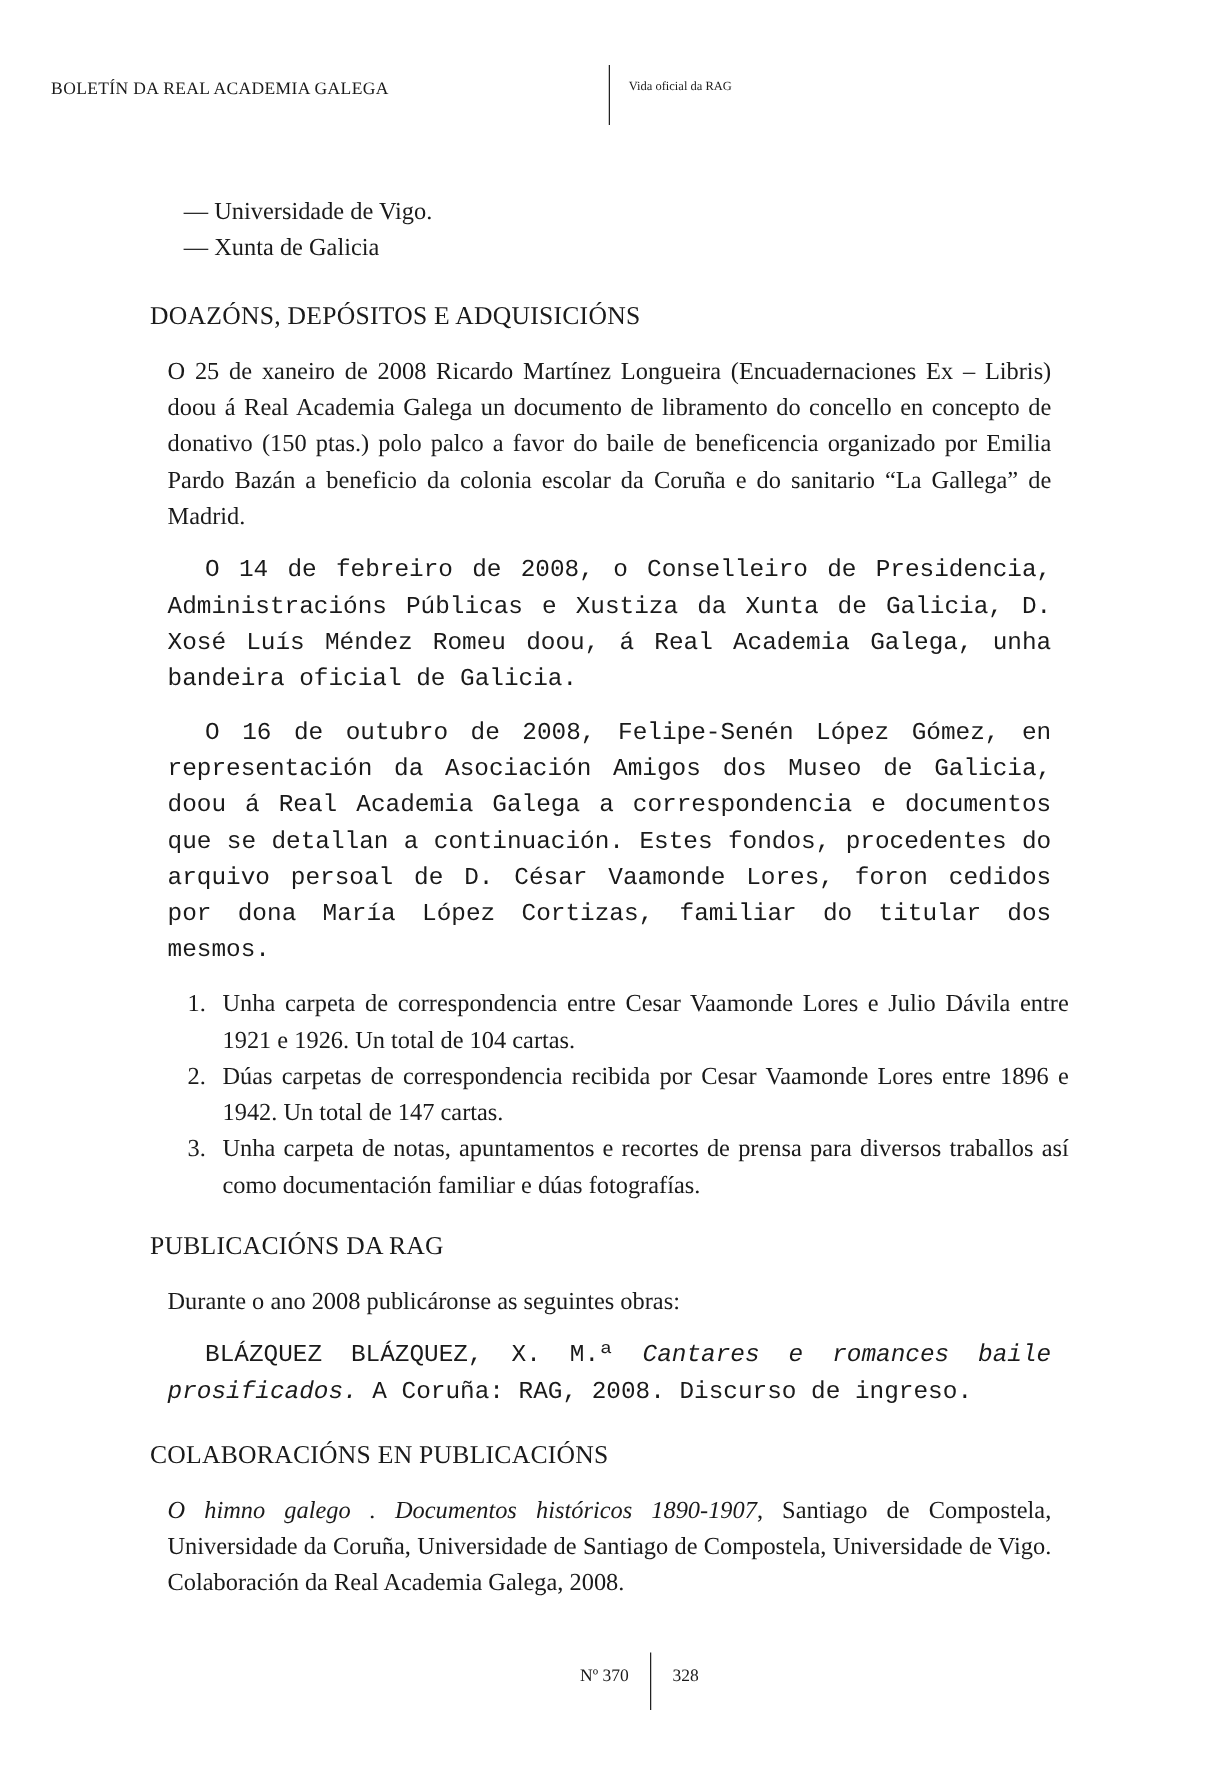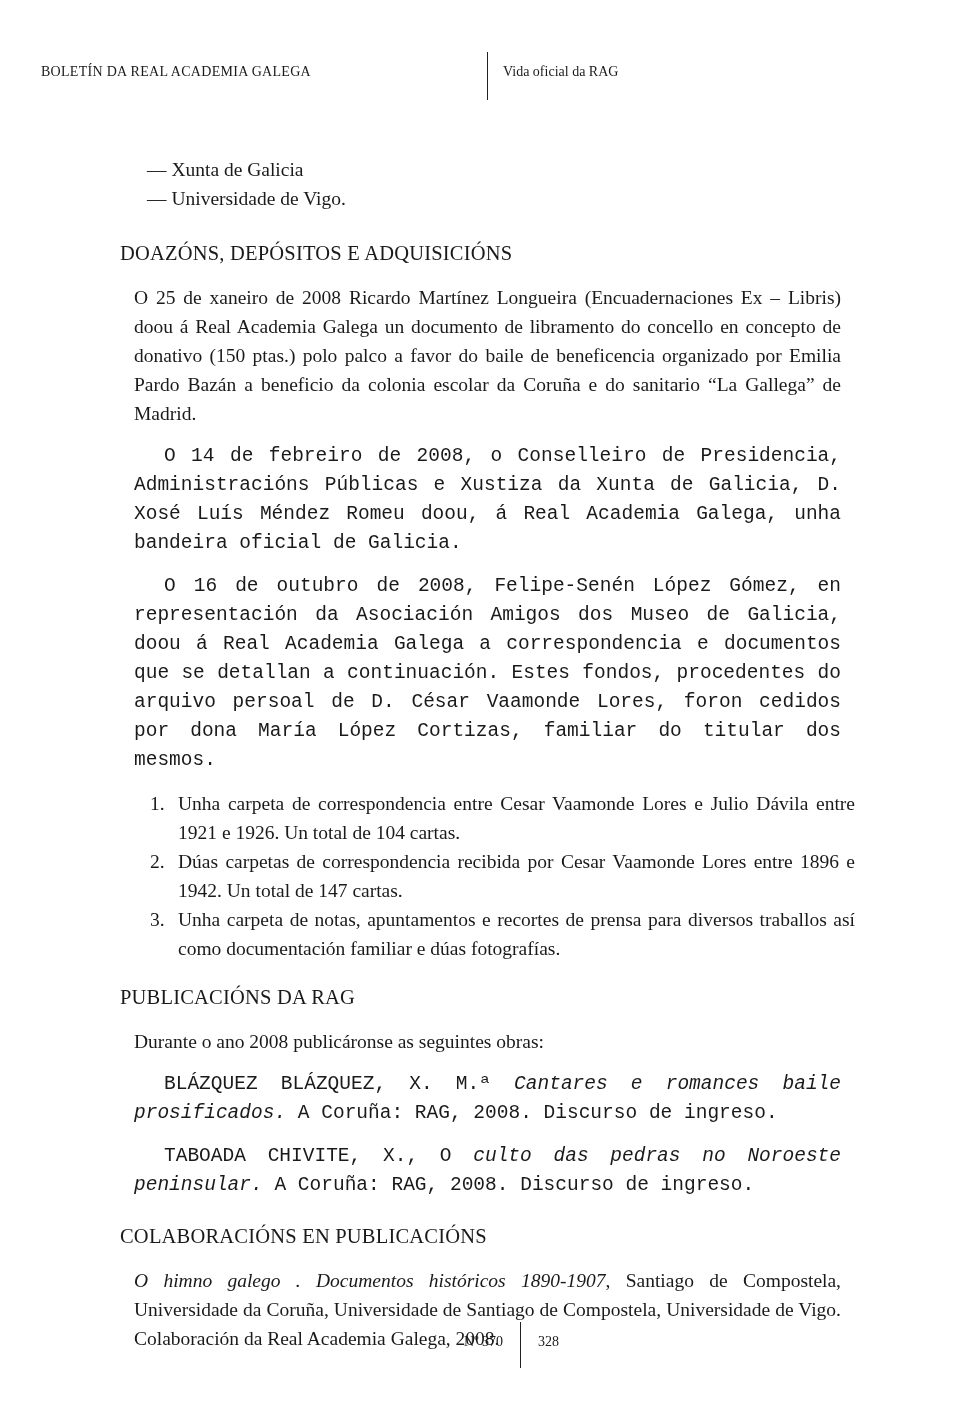--- a/index.html
+++ b/index.html
@@ -12,21 +12,21 @@
     position: absolute; top: 52px; left: 0; width: 816px; height: 48px;
   }
   .header .left {
     position: absolute; right: 505px; top: 12px;
     font-size: 14px; letter-spacing: 0.3px; white-space: nowrap;
   }
   .header .rule {
     position: absolute; left: 487px; top: 0; width: 1px; height: 48px; background: #222;
   }
   .header .right {
-    position: absolute; left: 503px; top: 12px; font-size: 14px; white-space: nowrap;
+    position: absolute; left: 503px; top: 12px; font-size: 10px; white-space: nowrap;
   }
   .content {
     position: absolute; left: 120px; top: 155px; width: 735px;
     font-size: 19.5px; line-height: 29px;
   }
   .dash-line { padding-left: 27px; height: 29px; white-space: nowrap; }
   .heading {
     font-size: 20.5px; margin-top: 24px; height: 32px; line-height: 32px;
     letter-spacing: 0.2px;
   }
@@ -48,37 +48,36 @@
 </head>
 <body>
 
 <div class="header">
   <span class="left">BOLETÍN DA REAL ACADEMIA GALEGA</span>
   <span class="rule"></span>
   <span class="right">Vida oficial da RAG</span>
 </div>
 
 <div class="content">
+  <div class="dash-line">— Universidade de Vigo.</div>
   <div class="dash-line">— Xunta de Galicia</div>
-  <div class="dash-line">— Universidade de Vigo.</div>
 
   <div class="heading">DOAZÓNS, DEPÓSITOS E ADQUISICIÓNS</div>
   <p>O 25 de xaneiro de 2008 Ricardo Martínez Longueira (Encuadernaciones Ex – Libris) doou á Real Academia Galega un documento de libramento do concello en concepto de donativo (150 ptas.) polo palco a favor do baile de beneficencia organizado por Emilia Pardo Bazán a beneficio da colonia escolar da Coruña e do sanitario “La Gallega” de Madrid.</p>
   <p class="indent">O 14 de febreiro de 2008, o Conselleiro de Presidencia, Administracións Públicas e Xustiza da Xunta de Galicia, D. Xosé Luís Méndez Romeu doou, á Real Academia Galega, unha bandeira oficial de Galicia.</p>
   <p class="indent">O 16 de outubro de 2008, Felipe-Senén López Gómez, en representación da Asociación Amigos dos Museo de Galicia, doou á Real Academia Galega a correspondencia e documentos que se detallan a continuación. Estes fondos, procedentes do arquivo persoal de D. César Vaamonde Lores, foron cedidos por dona María López Cortizas, familiar do titular dos mesmos.</p>
   <ol class="list">
     <li><span class="num">1.</span><span>Unha carpeta de correspondencia entre Cesar Vaamonde Lores e Julio Dávila entre 1921 e 1926. Un total de 104 cartas.</span></li>
     <li><span class="num">2.</span><span>Dúas carpetas de correspondencia recibida por Cesar Vaamonde Lores entre 1896 e 1942. Un total de 147 cartas.</span></li>
     <li><span class="num">3.</span><span>Unha carpeta de notas, apuntamentos e recortes de prensa para diversos traballos así como documentación familiar e dúas fotografías.</span></li>
   </ol>
 
   <div class="heading sec-pub">PUBLICACIÓNS DA RAG</div>
   <p>Durante o ano 2008 publicáronse as seguintes obras:</p>
   <p class="indent"><span>BLÁZQUEZ BLÁZQUEZ, X. M.ª </span><i>Cantares e romances baile prosificados.</i><span>  A Coruña: RAG, 2008. Discurso de ingreso.</span></p>
-  <p class="indent"><span>TABOADA CHIVITE, X., O </span><i>culto das pedras no Noroeste peninsular.</i><span> A Coruña: RAG, 2008. Discurso de ingreso.</span></p>
 
   <div class="heading sec-col">COLABORACIÓNS EN PUBLICACIÓNS</div>
   <p><i>O himno galego . Documentos históricos 1890-1907</i><span>, Santiago de Compostela, Universidade da Coruña, Universidade de Santiago de Compostela, Universidade de Vigo. Colaboración da Real Academia Galega, 2008.</span></p>
 </div>
 
 <div class="footer">
   <span class="left">Nº 370</span>
   <span class="rule"></span>
   <span class="right">328</span>
 </div>

